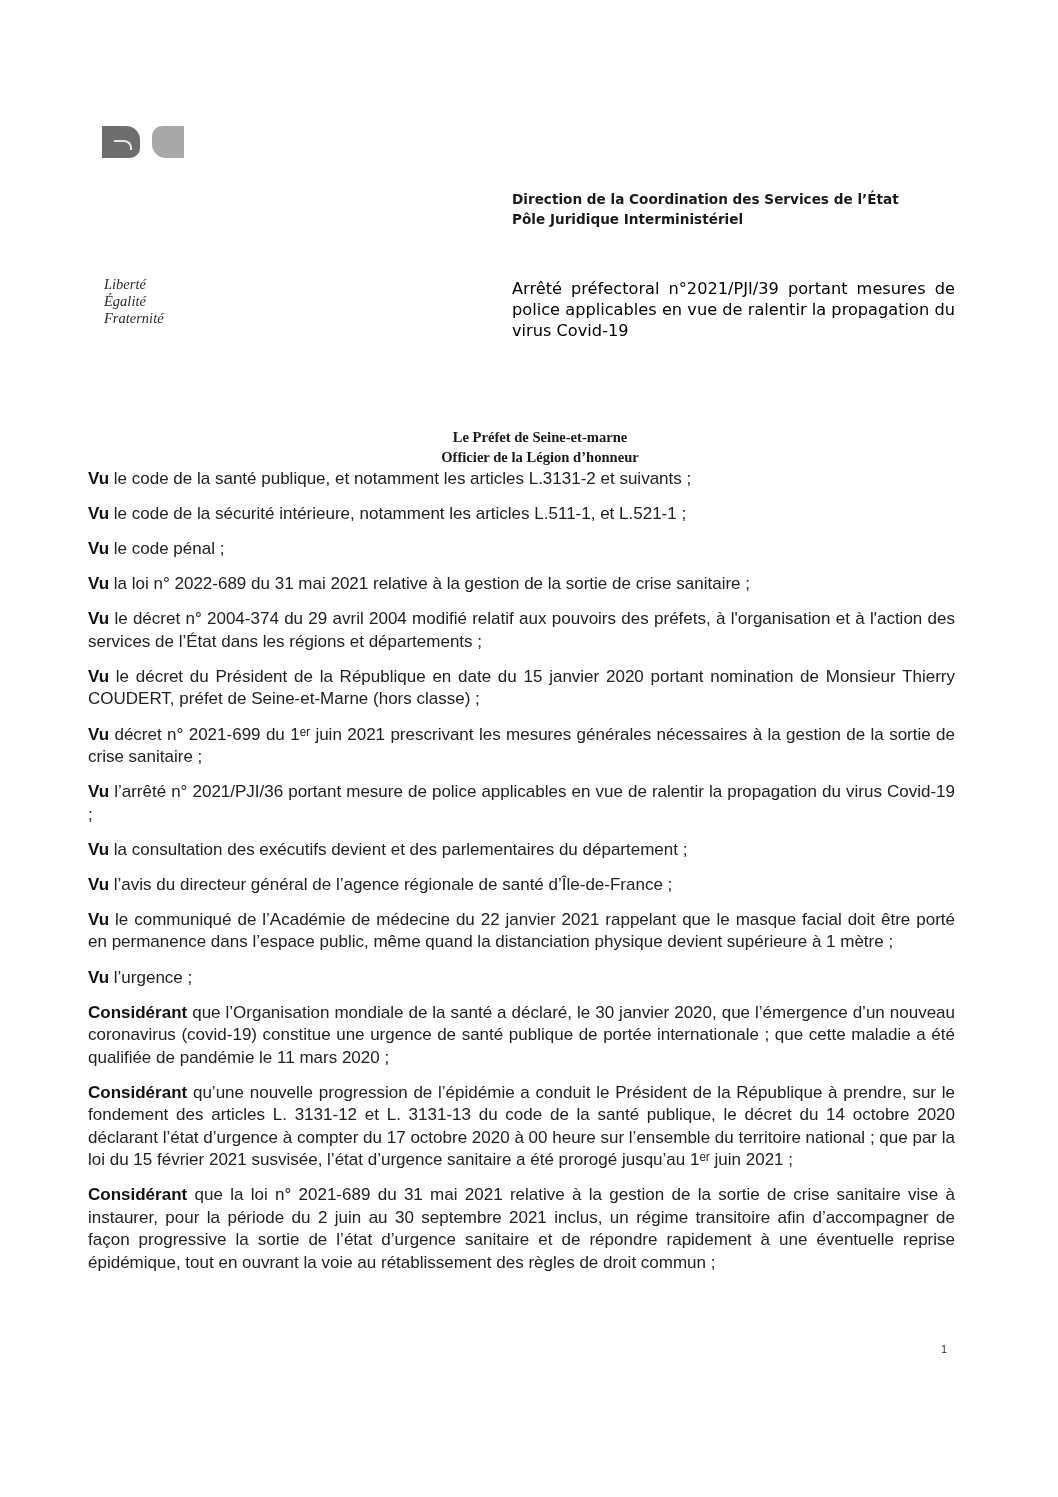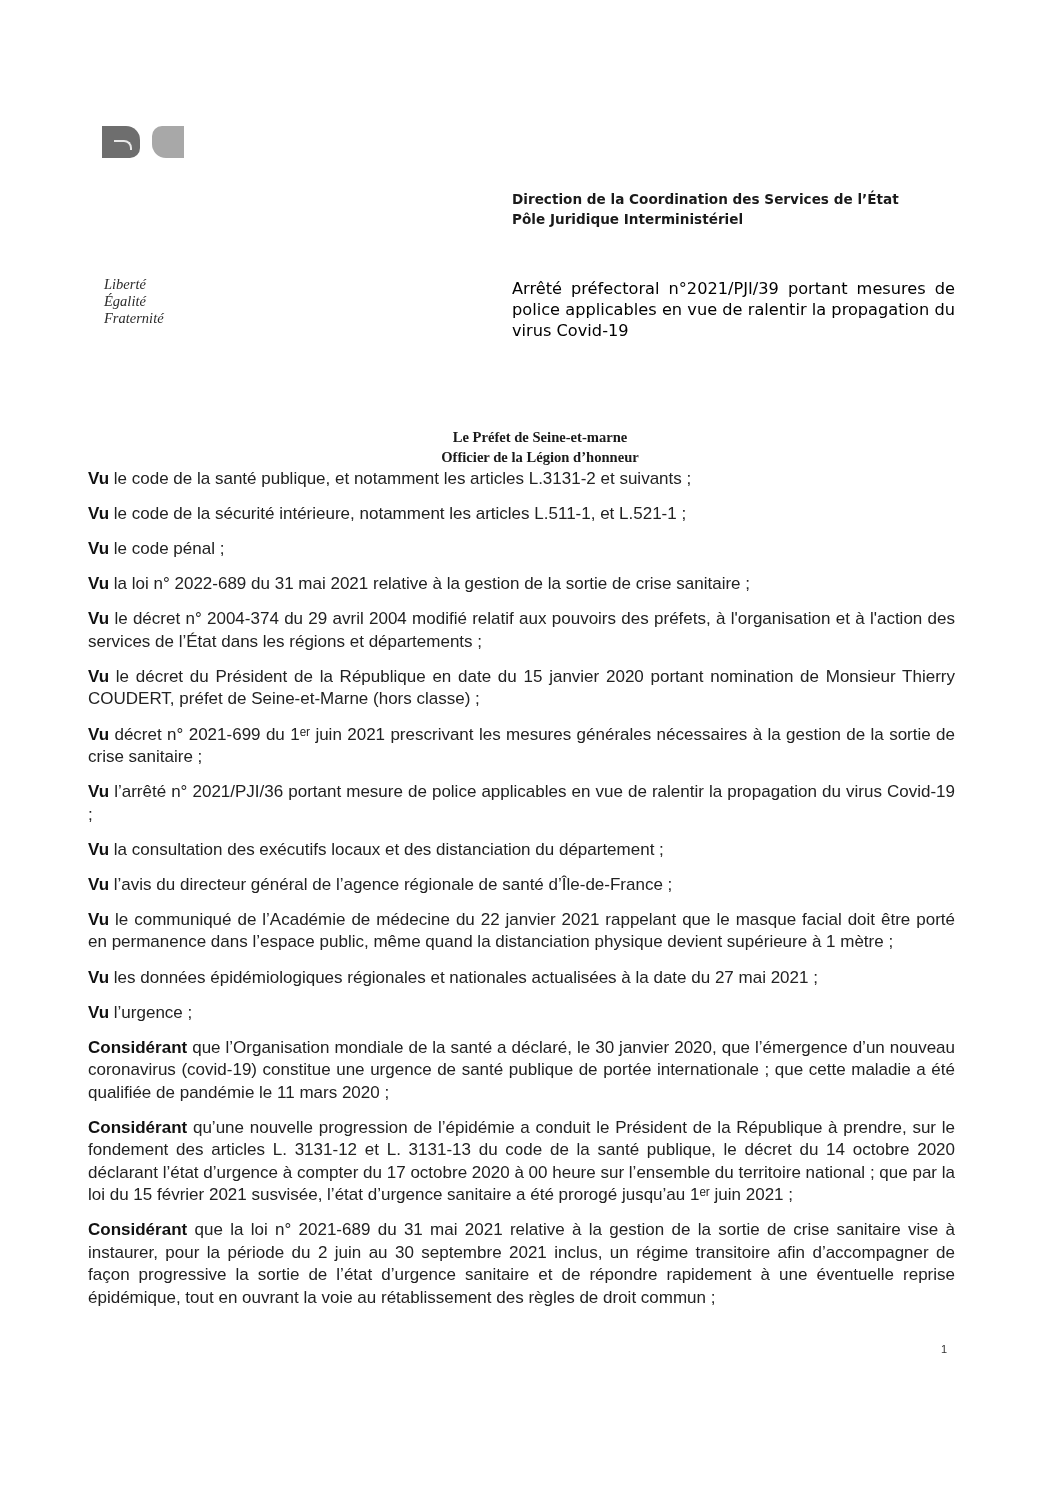--- a/index.html
+++ b/index.html
@@ -58,24 +58,23 @@
 
   <div class="body">
     <p class="para"><span class="lead">Vu</span><span> le code de la santé publique, et notamment les articles L.3131-2 et suivants ;</span></p>
     <p class="para"><span class="lead">Vu</span><span> le code de la sécurité intérieure, notamment les articles L.511-1, et L.521-1 ;</span></p>
     <p class="para"><span class="lead">Vu</span><span> le code pénal ;</span></p>
     <p class="para"><span class="lead">Vu</span><span> la loi n° 2022-689 du 31 mai 2021 relative à la gestion de la sortie de crise sanitaire ;</span></p>
     <p class="para"><span class="lead">Vu</span><span> le décret n° 2004-374 du 29 avril 2004 modifié relatif aux pouvoirs des préfets, à l'organisation et à l'action des services de l’État dans les régions et départements ;</span></p>
     <p class="para"><span class="lead">Vu</span><span> le décret du Président de la République en date du 15 janvier 2020 portant nomination de Monsieur Thierry COUDERT, préfet de Seine-et-Marne (hors classe) ;</span></p>
     <p class="para"><span class="lead">Vu</span><span> décret n° 2021-699 du 1ᵉʳ juin 2021 prescrivant les mesures générales nécessaires à la gestion de la sortie de crise sanitaire ;</span></p>
     <p class="para"><span class="lead">Vu</span><span> l’arrêté n° 2021/PJI/36 portant mesure de police applicables en vue de ralentir la propagation du virus Covid-19 ;</span></p>
-    <p class="para"><span class="lead">Vu</span><span> la consultation des exécutifs locaux et des distanciation du département ;</span></p>
+    <p class="para"><span class="lead">Vu</span><span> la consultation des exécutifs devient et des parlementaires du département ;</span></p>
     <p class="para"><span class="lead">Vu</span><span> l’avis du directeur général de l’agence régionale de santé d’Île-de-France ;</span></p>
     <p class="para"><span class="lead">Vu</span><span> le communiqué de l’Académie de médecine du 22 janvier 2021 rappelant que le masque facial doit être porté en permanence dans l’espace public, même quand la distanciation physique devient supérieure à 1 mètre ;</span></p>
-    <p class="para"><span class="lead">Vu</span><span> les données épidémiologiques régionales et nationales actualisées à la date du 27 mai 2021 ;</span></p>
     <p class="para"><span class="lead">Vu</span><span> l’urgence ;</span></p>
 
     <p class="para"><span class="lead">Considérant</span><span> que l’Organisation mondiale de la santé a déclaré, le 30 janvier 2020, que l’émergence d’un nouveau coronavirus (covid-19) constitue une urgence de santé publique de portée internationale ; que cette maladie a été qualifiée de pandémie le 11 mars 2020 ;</span></p>
     <p class="para"><span class="lead">Considérant</span><span> qu’une nouvelle progression de l’épidémie a conduit le Président de la République à prendre, sur le fondement des articles L. 3131-12 et L. 3131-13 du code de la santé publique, le décret du 14 octobre 2020 déclarant l’état d’urgence à compter du 17 octobre 2020 à 00 heure sur l’ensemble du territoire national ; que par la loi du 15 février 2021 susvisée, l’état d’urgence sanitaire a été prorogé jusqu’au 1ᵉʳ juin 2021 ;</span></p>
     <p class="para"><span class="lead">Considérant</span><span> que la loi n° 2021-689 du 31 mai 2021 relative à la gestion de la sortie de crise sanitaire vise à instaurer, pour la période du 2 juin au 30 septembre 2021 inclus, un régime transitoire afin d’accompagner de façon progressive la sortie de l’état d’urgence sanitaire et de répondre rapidement à une éventuelle reprise épidémique, tout en ouvrant la voie au rétablissement des règles de droit commun ;</span></p>
   </div>
 
   <div class="page-number">1</div>
 </div>
 

